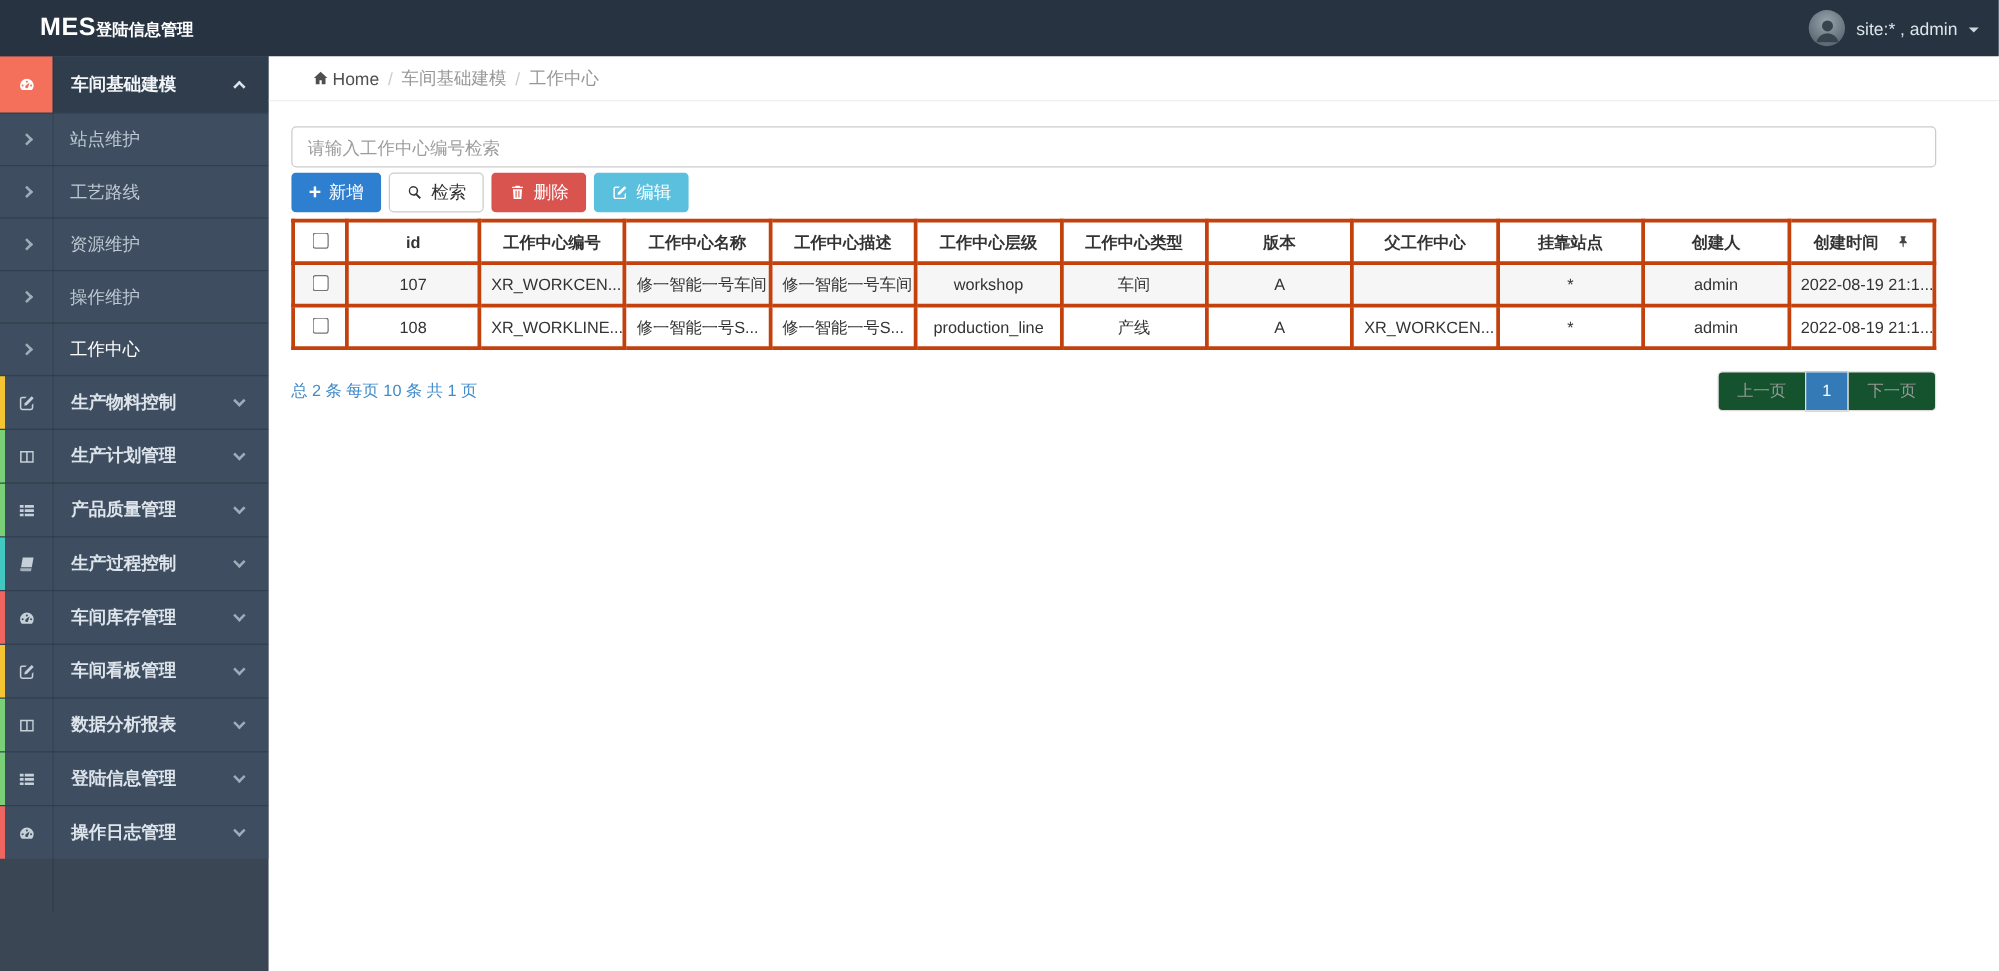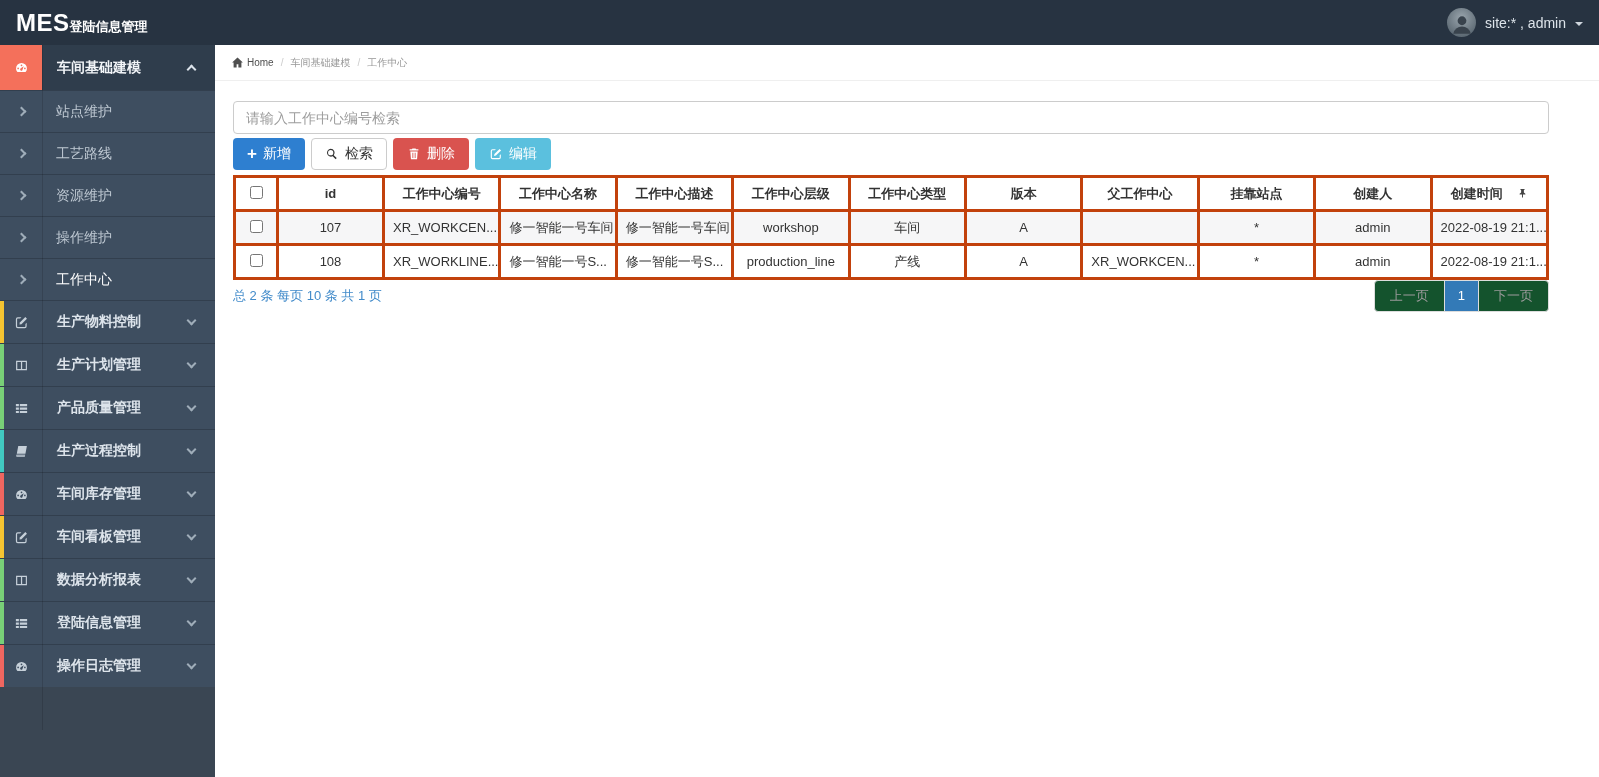--- a/index.html
+++ b/index.html
@@ -3,21 +3,21 @@
 <meta charset="utf-8">
 <style>
   * { margin:0; padding:0; box-sizing:border-box; }
   html,body { width:1599px; height:777px; overflow:hidden; background:#fff;
               font-family:"Liberation Sans", sans-serif; }
 
   
   .navbar { position:absolute; top:0; left:0; right:0; height:45px; background:#273341; z-index:10;
             display:flex; align-items:center; justify-content:space-between; }
   .logo { padding:0 16px; color:#fff; white-space:nowrap; cursor:pointer; }
-  .logo-bold { font-size:24px; font-weight:bold; letter-spacing:.5px; }
+  .logo-bold { font-size:20px; font-weight:bold; letter-spacing:.5px;margin-left:16px; }
   .logo-rest { font-size:13px; font-weight:bold; }
   .user-menu { display:flex; align-items:center; gap:9px; padding:0 16px; height:45px; cursor:pointer; }
   .avatar { width:29px; height:29px; border-radius:50%; overflow:hidden; flex:0 0 auto;
             background:radial-gradient(circle at 50% 35%, #9aa5ad 0%, #5d6a74 75%); display:flex; align-items:flex-end; justify-content:center; }
   .avatar svg { width:26px; height:26px; }
   .user-label { color:#dde4ea; font-size:14px; }
   .caret { width:0; height:0; border-left:4px solid transparent; border-right:4px solid transparent;
            border-top:4px solid #cfd6dd; margin-top:2px; }
 
   
@@ -44,22 +44,22 @@
   .group-row .label { flex:1; padding-left:15px; color:#dde4eb; font-size:14px; font-weight:bold; }
   .chev { display:inline-block; width:7px; height:7px; border-style:solid; border-width:0 2px 2px 0;
           border-color:#9fadb9; }
   .chev-right { transform:rotate(-45deg); }
   .chev-down  { transform:rotate(45deg); margin-top:-3px; }
   .chev-up    { transform:rotate(-135deg); margin-top:4px; border-color:#dce3ea; }
   .row-caret { margin-right:20px; }
 
   
   .main { position:absolute; top:45px; left:215px; right:0; bottom:0; background:#fff; }
-  .breadcrumb-bar { height:36px; display:flex; align-items:center; padding:0 16px;
-                    border-bottom:1px solid #efefef; font-size:10px; }
+  .breadcrumb-bar { height:36px; display:flex; align-items:center; padding:0 35px;
+                    border-bottom:1px solid #efefef; font-size:14px; }
   .breadcrumb-bar .home { display:flex; align-items:center; gap:3px; color:#4f4f4f; cursor:pointer; }
   .breadcrumb-bar .home .svgi { width:13px; height:13px; }
   .crumb-sep { color:#cccccc; margin:0 7px; }
   .crumb { color:#979797; }
   .crumb.link { cursor:pointer; }
 
   .page { padding:20px 50px 0 18px; }
   .search-input { width:100%; height:33px; border:1px solid #ccc; border-radius:4px; padding:0 12px;
                   font-size:14px; color:#555; outline:none; font-family:"Liberation Sans",sans-serif; }
   .search-input::placeholder { color:#9d9d9d; }
@@ -77,21 +77,21 @@
   .grid th, .grid td { border:3px solid #c2410c; height:34px; text-align:center; padding:2px 8px;
                        overflow:hidden; white-space:nowrap; text-overflow:clip; color:#333; }
   .grid th { font-weight:bold; background:#fff; }
   .grid tbody tr:nth-child(odd)  { background:#f6f6f7; }
   .grid tbody tr:nth-child(even) { background:#fff; }
   .grid input[type=checkbox] { width:13px; height:13px; cursor:pointer; }
   .th-pin { display:inline-flex; align-items:center; gap:14px; justify-content:center; }
   .pin-icon { width:11px; height:13px; fill:#444; cursor:pointer; flex:0 0 auto; }
 
   
-  .pager-row { display:flex; justify-content:space-between; align-items:center; }
+  .pager-row { display:flex; justify-content:space-between; align-items:center; margin-top:17px; }
   .pager-summary { color:#428bca; font-size:13px; }
   .pager { display:inline-flex; }
   .pager .pg { min-width:34px; padding:0 15px; height:32px; line-height:30px; border:1px solid #ddd;
                background:#14532d; color:#999; font-size:13px; text-align:center; cursor:pointer;
                margin-left:-1px; }
   .pager .pg:first-child { border-radius:4px 0 0 4px; margin-left:0; }
   .pager .pg:last-child  { border-radius:0 4px 4px 0; }
   .pager .pg.active { color:#fff; padding:0 13px; }
 </style>
 </head>

